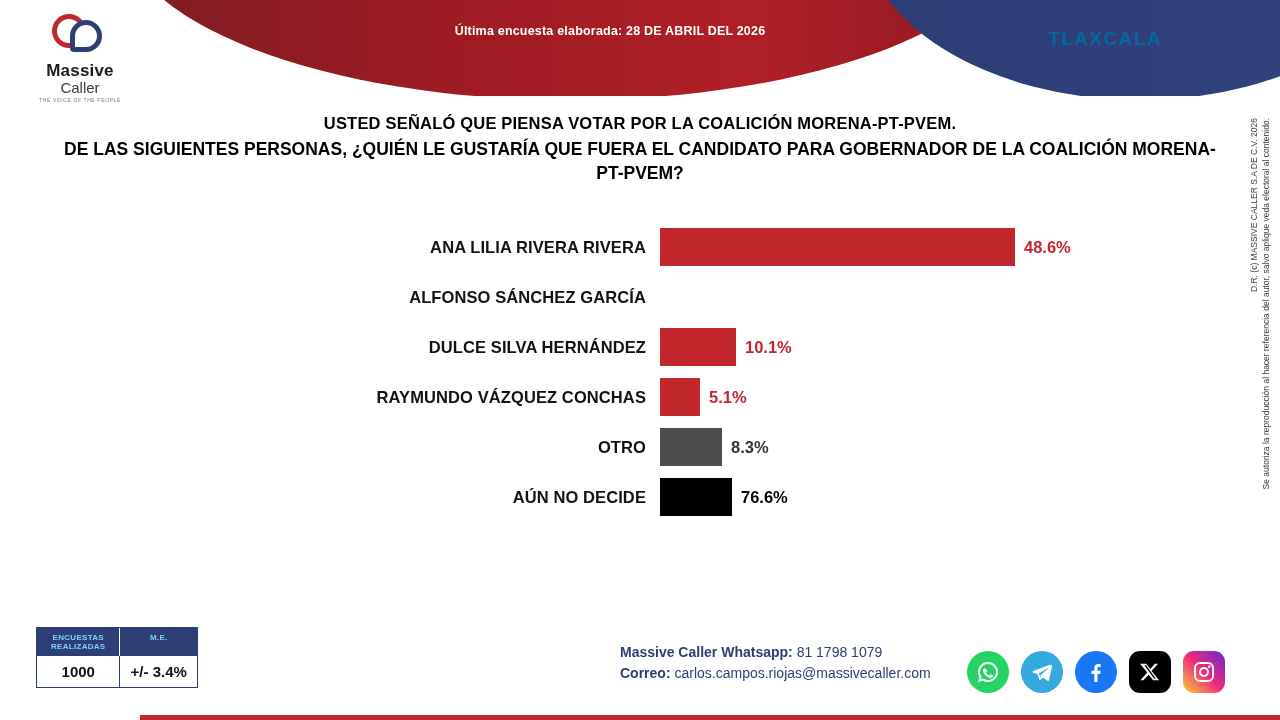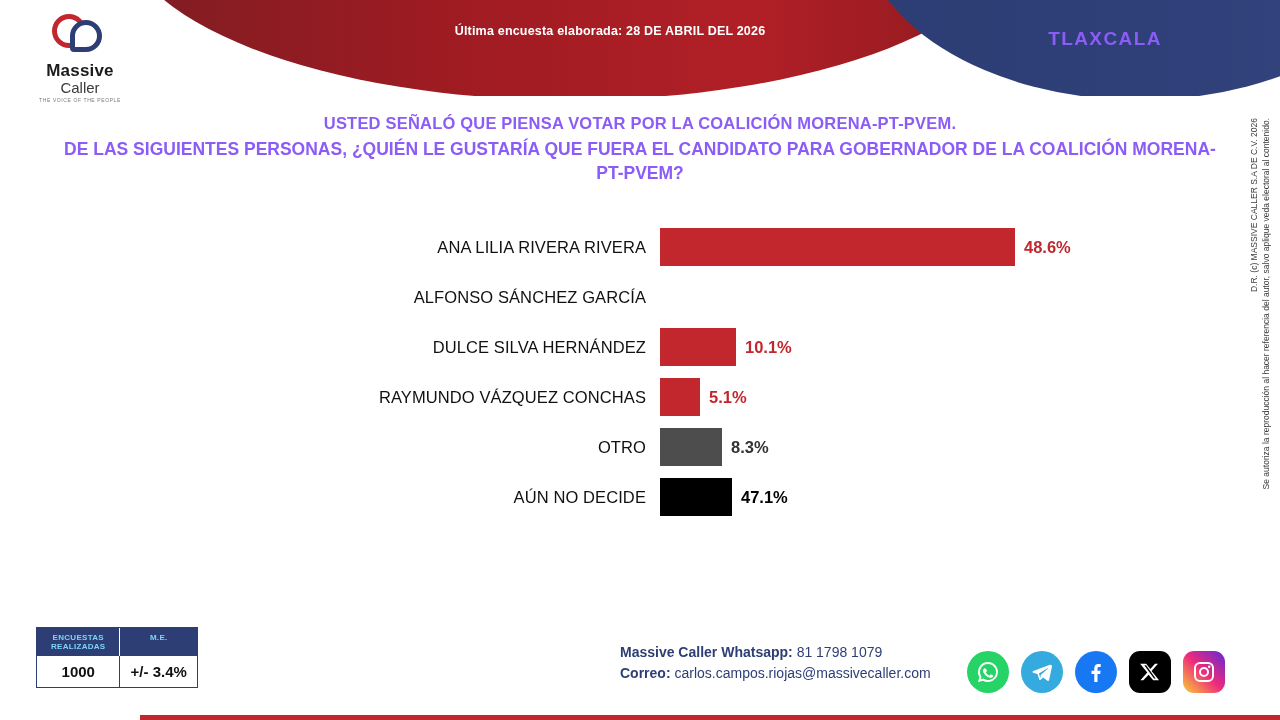--- a/index.html
+++ b/index.html
@@ -47,21 +47,21 @@
     color: #ffffff;
     font-size: 12.5px;
     font-weight: 600;
     letter-spacing: 0.2px;
   }
   .header-state {
     position: absolute;
     top: 28px; left: 980px;
     width: 250px;
     text-align: center;
-    color: #8b5cf6;
+    color: #0369a1;
     font-size: 19px;
     font-weight: 700;
     letter-spacing: 1.4px;
   }
 
   
   .logo {
     position: absolute;
     top: 8px; left: 22px;
     width: 116px; height: 96px;
@@ -106,21 +106,21 @@
     letter-spacing: 0.6px;
     margin-top: 1px;
   }
 
   
   .question {
     position: absolute;
     top: 114px; left: 60px;
     width: 1160px;
     text-align: center;
-    color: #8b5cf6;
+    color: #000000;
   }
   .q-line1 {
     font-size: 16.5px;
     font-weight: 600;
     letter-spacing: 0.2px;
     margin-bottom: 5px;
   }
   .q-line2 {
     font-size: 17.5px;
     font-weight: 700;
@@ -140,20 +140,21 @@
     align-items: center;
   }
   .row-label {
     width: 660px;
     padding-right: 14px;
     text-align: right;
     font-size: 16.5px;
     color: #111111;
     letter-spacing: 0.1px;
     white-space: nowrap;
+    font-weight: bold;
   }
   .bar-wrap {
     flex: 1;
     display: flex;
     align-items: center;
     height: 100%;
   }
   .bar {
     height: 38px;
     background: #c1272d;
@@ -334,21 +335,21 @@
       <div class="bar-wrap">
         <div class="bar otro" style="width:62px"></div>
         <div class="bar-value otro">8.3%</div>
       </div>
     </div>
 
     <div class="row">
       <div class="row-label">AÚN NO DECIDE</div>
       <div class="bar-wrap">
         <div class="bar nodecide" style="width:72px"></div>
-        <div class="bar-value nodecide">47.1%</div>
+        <div class="bar-value nodecide">76.6%</div>
       </div>
     </div>
 
   </div>
 
   <div class="side-text">
     <span class="s1">D.R. (c) MASSIVE CALLER S.A DE C.V. 2026</span>
     <span class="s2">Se autoriza la reproducción al hacer referencia del autor, salvo aplique veda electoral al contenido.</span>
   </div>
 

